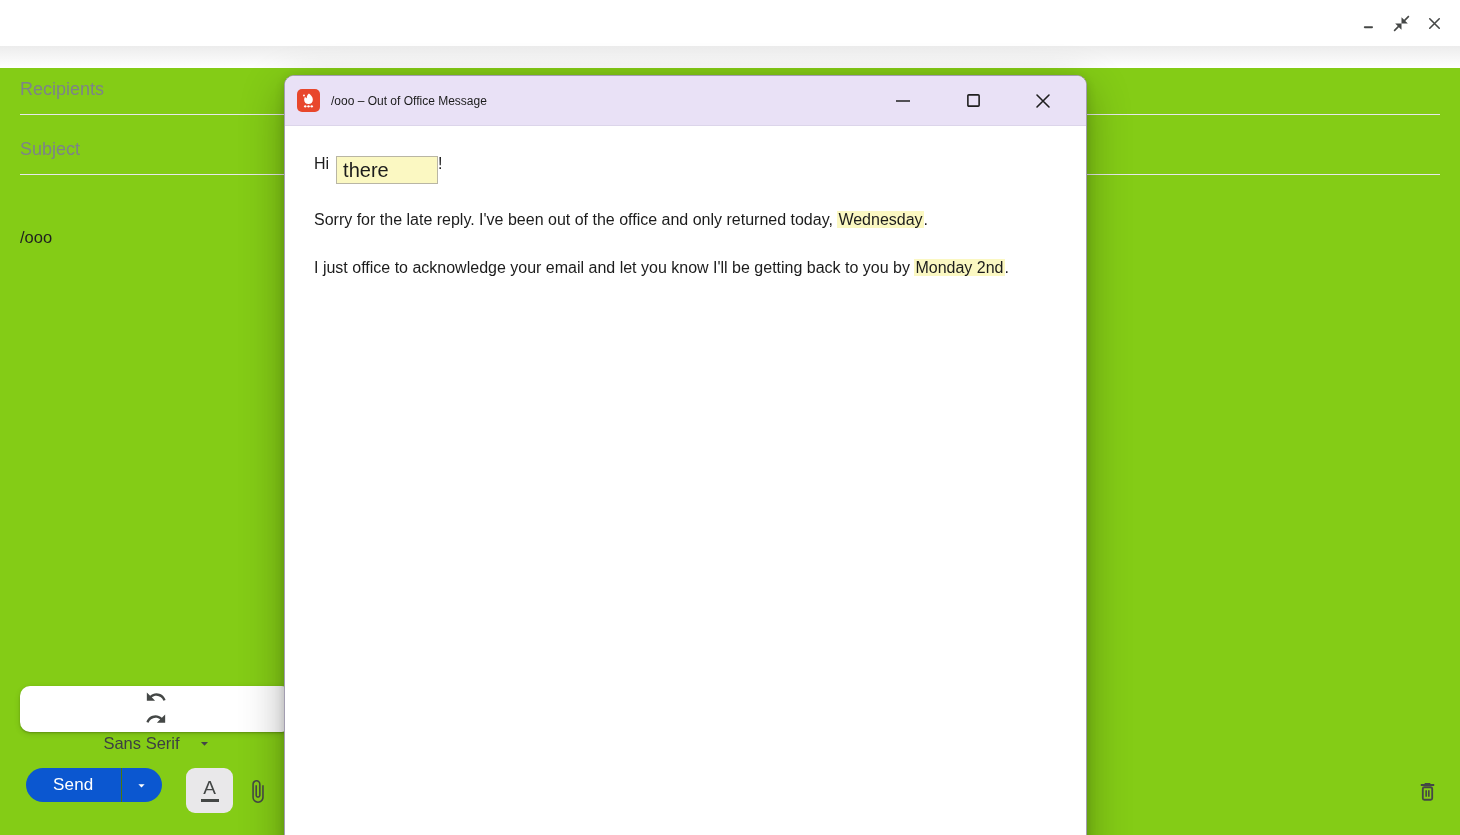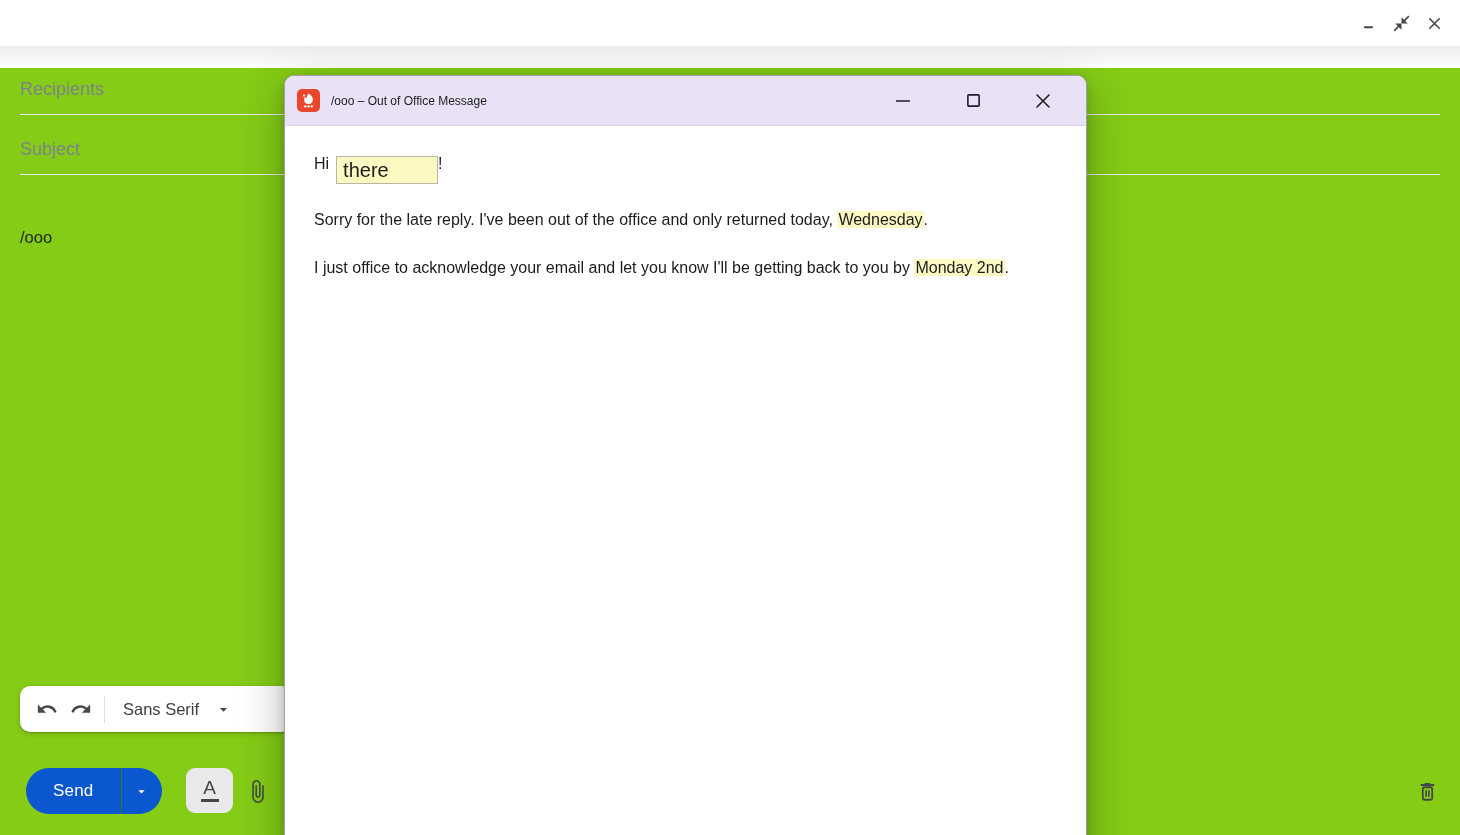--- a/index.html
+++ b/index.html
@@ -52,41 +52,41 @@
   .compose-body-text {
     position: absolute; left: 20px; top: 193px;
     font-size: 16.5px; color: #1f1f1f; z-index: 1; min-width: 200px; min-height: 300px; margin-top: 35px;
   }
 
   
   .fmt-toolbar {
     position: absolute; left: 20px; top: 686px; width: 272px; height: 46px;
     background: #fff; border-radius: 10px;
     box-shadow: 0 1px 2px rgba(0,0,0,.22), 0 2px 6px rgba(0,0,0,.12);
-    display: flex; align-items: center; padding: 0 10px; z-index: 5;
+    display: flex; align-items: center; padding: 0 10px; z-index: 5; flex-direction: column;
   }
   .tool-btn {
     width: 34px; height: 34px; border: 0; background: none; padding: 0;
     display: flex; align-items: center; justify-content: center; cursor: pointer;
     border-radius: 6px;
   }
   .tool-divider { width: 1px; height: 27px; background: #dadce0; margin: 0 8px 0 6px; }
   .font-select {
     display: flex; align-items: center; border: 0; background: none;
     cursor: pointer; padding: 4px 6px 4px 10px;
   }
   .font-select .font-label {
     font-family: "Liberation Sans", sans-serif;
     font-size: 16.5px; color: #3c4043;
   }
   .font-select svg { margin-left: 16px; }
 
   
   .send-group {
-    position: absolute; left: 26px; top: 768px; height: 46px;
+    position: absolute; left: 26px; top: 768px; height: 34px;
     display: flex; border-radius: 24px; overflow: hidden; z-index: 5;
   }
   .send-main {
     background: var(--accent_blue, #0b57d0); color: #fff; border: 0; cursor: pointer;
     font-family: "Liberation Sans", sans-serif;
     font-size: 17px; font-weight: 500; letter-spacing: .2px;
     padding: 0 27px; display: flex; align-items: center;
   }
   .send-divider { width: 1px; background: rgba(0,0,0,.42); }
   .send-caret {

